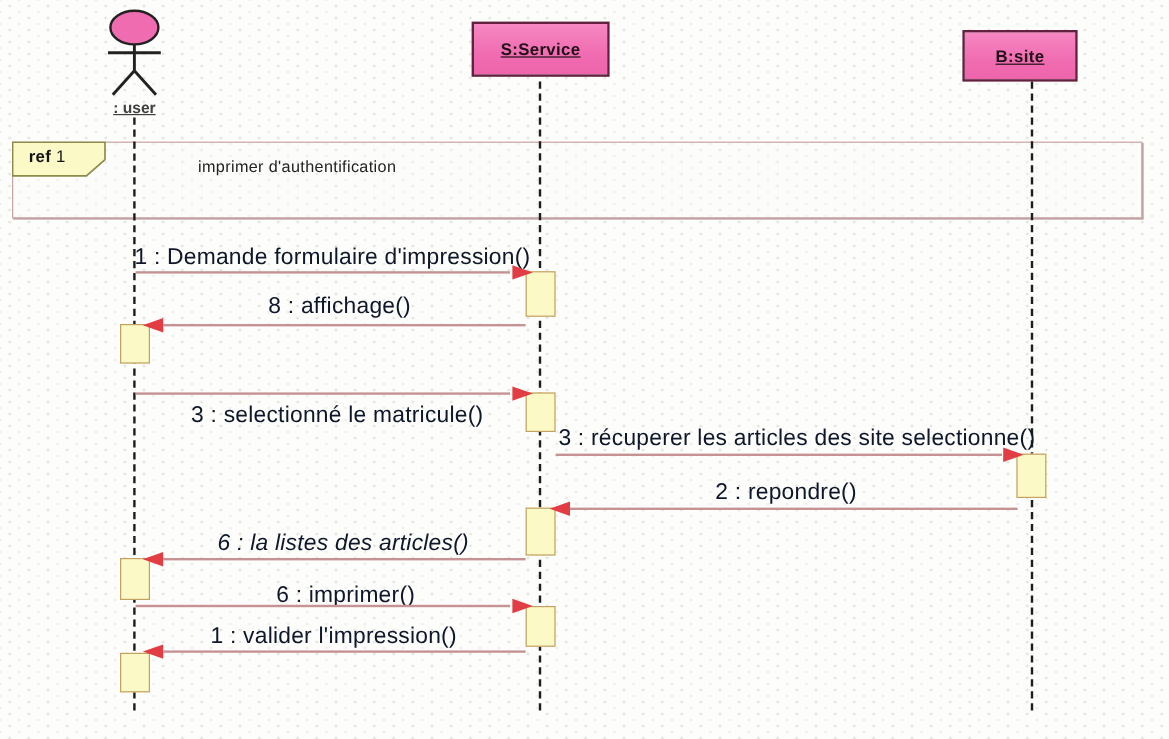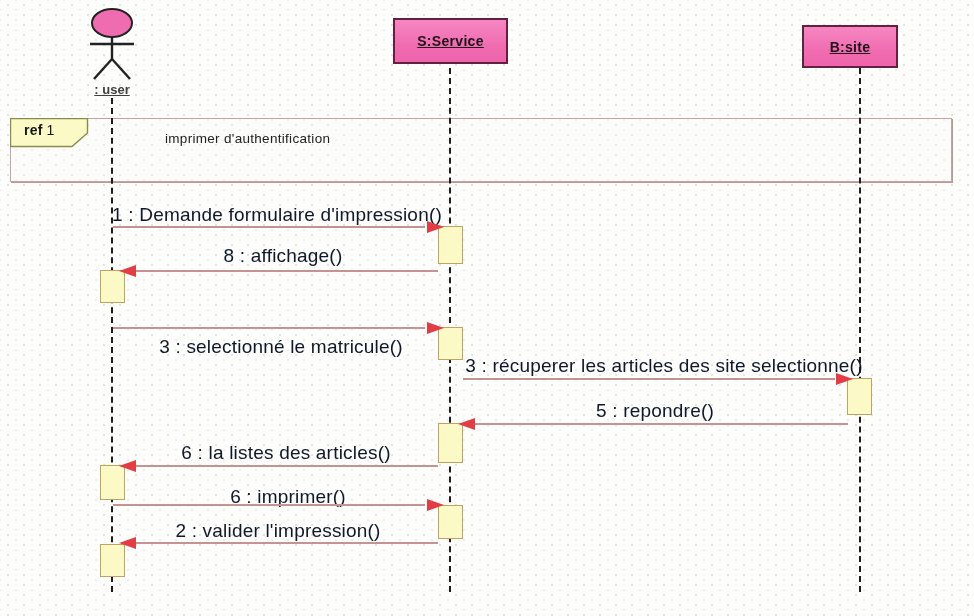--- a/index.html
+++ b/index.html
@@ -133,27 +133,27 @@
 <div class="arrow-left" style="left:119px;top:265px;"></div>
 
 <div class="msg-label" style="left:281px;top:299px;margin-top:37px;">3 : selectionné le matricule()</div>
 <div class="msg-line" style="left:113px;top:327px;width:312px;"></div>
 <div class="arrow-right" style="left:427px;top:322px;"></div>
 
 <div class="msg-label" style="left:664px;top:355px;">3 : récuperer les articles des site selectionne()</div>
 <div class="msg-line" style="left:463px;top:378px;width:372px;"></div>
 <div class="arrow-right" style="left:836px;top:373px;"></div>
 
-<div class="msg-label" style="left:655px;top:400px;">5 : repondre()</div>
+<div class="msg-label" style="left:655px;top:400px;">2 : repondre()</div>
 <div class="msg-line" style="left:475px;top:423px;width:373px;"></div>
 <div class="arrow-left" style="left:458px;top:418px;"></div>
 
-<div class="msg-label" style="left:286px;top:442px;">6 : la listes des articles()</div>
+<div class="msg-label" style="left:286px;top:442px;font-style:italic;">6 : la listes des articles()</div>
 <div class="msg-line" style="left:136px;top:465px;width:302px;"></div>
 <div class="arrow-left" style="left:119px;top:460px;"></div>
 
 <div class="msg-label" style="left:288px;top:486px;">6 : imprimer()</div>
 <div class="msg-line" style="left:113px;top:504px;width:312px;"></div>
 <div class="arrow-right" style="left:427px;top:499px;"></div>
 
-<div class="msg-label" style="left:278px;top:520px;">2 : valider l'impression()</div>
+<div class="msg-label" style="left:278px;top:520px;">1 : valider l'impression()</div>
 <div class="msg-line" style="left:136px;top:542px;width:302px;"></div>
 <div class="arrow-left" style="left:119px;top:537px;"></div>
 
 </body></html>

